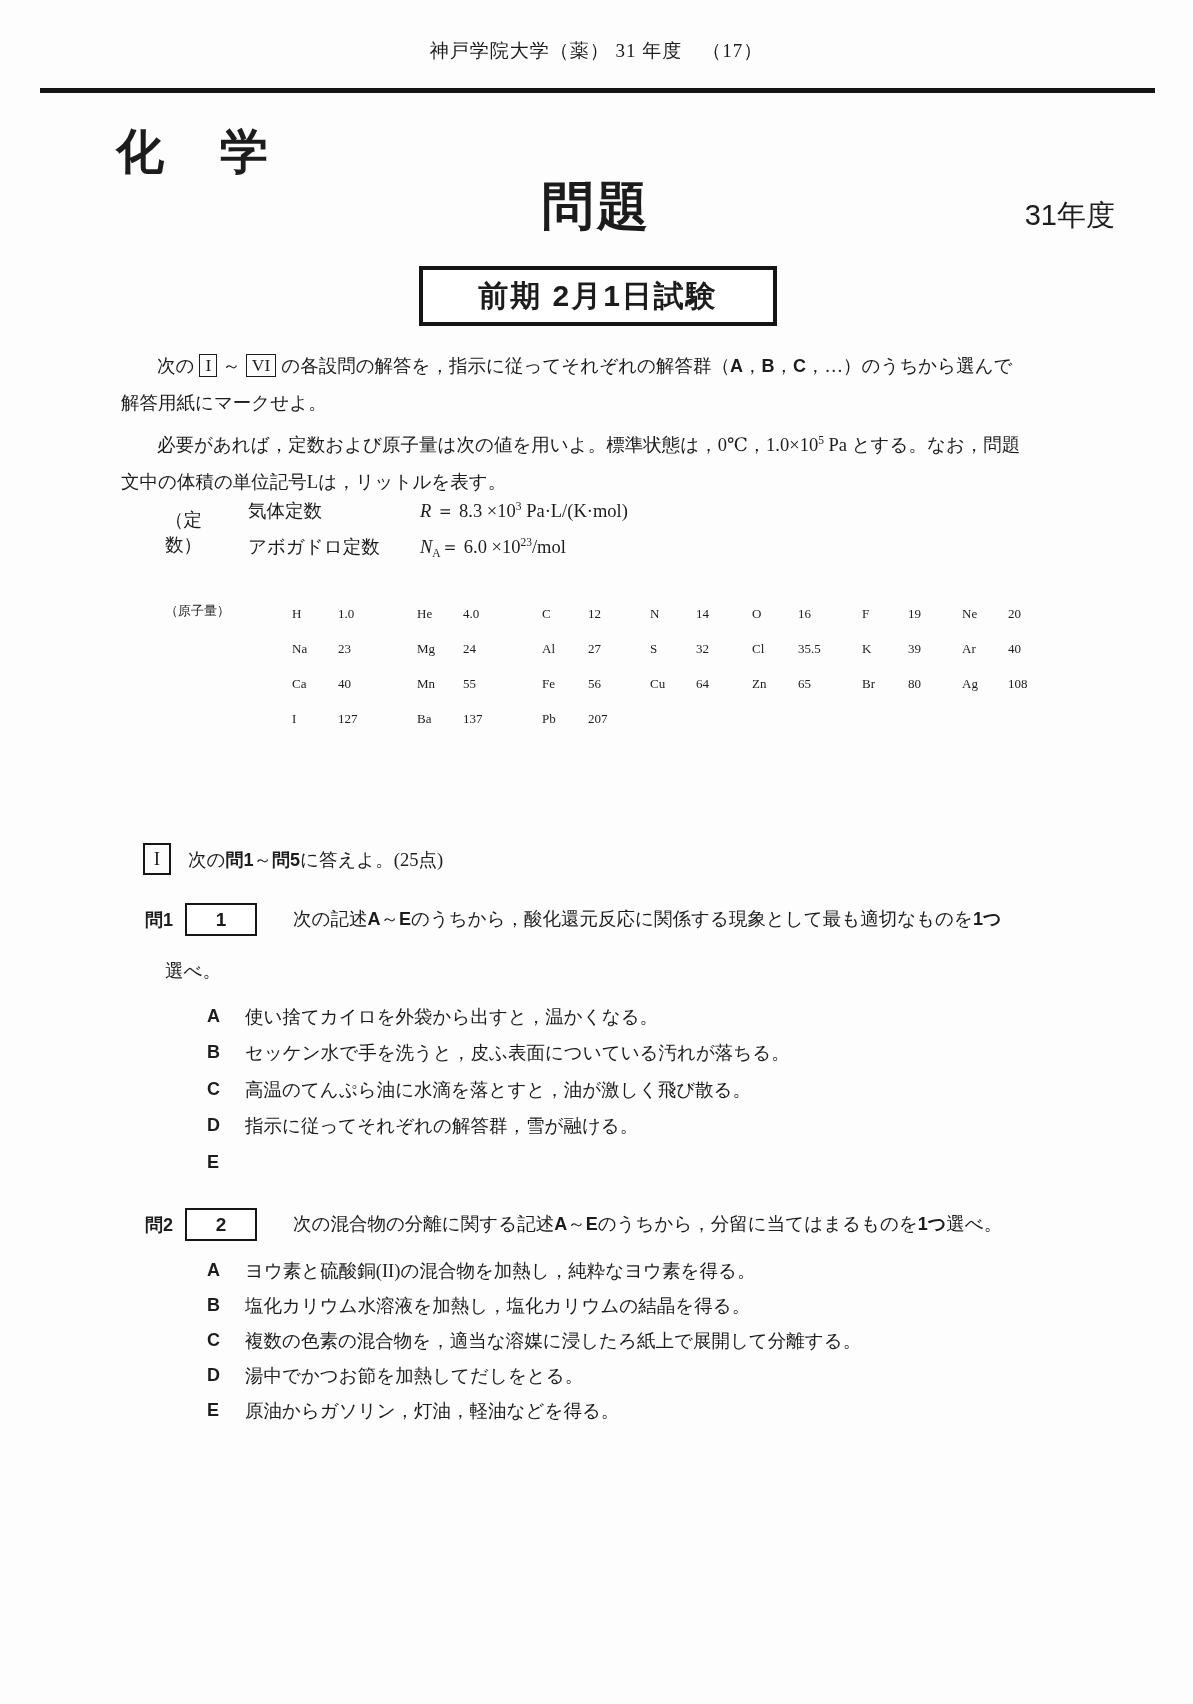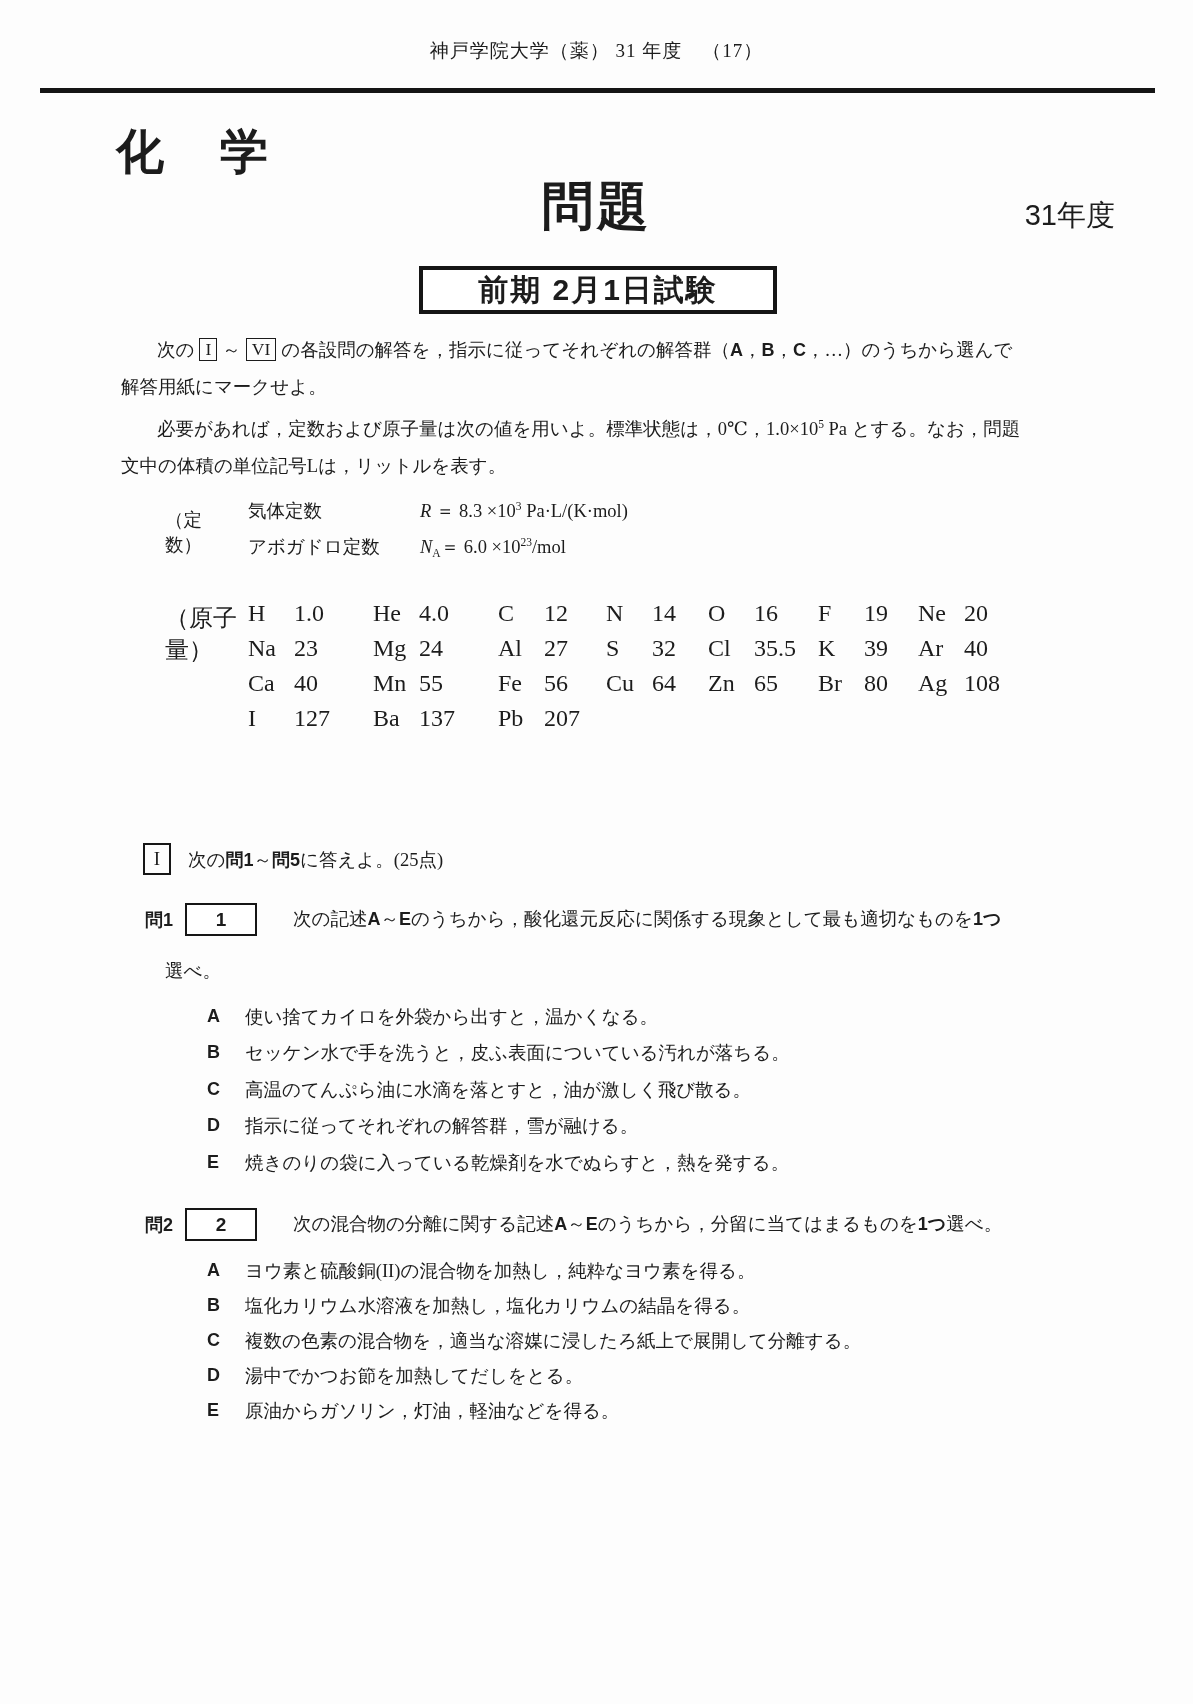--- a/index.html
+++ b/index.html
@@ -14,35 +14,35 @@
   .top-rule{position:absolute;top:88px;left:40px;width:1115px;height:5px;background:#151515;}
 
   .subject{position:absolute;top:120px;left:116px;font-size:48px;font-weight:600;
     font-family:"Liberation Sans","DejaVu Sans",sans-serif;letter-spacing:4px;}
   .main-title{position:absolute;top:172px;left:0;width:100%;text-align:center;
     font-size:52px;font-weight:600;letter-spacing:3px;
     font-family:"Liberation Sans","DejaVu Sans",sans-serif;}
   .year-label{position:absolute;top:196px;right:78px;font-size:29px;font-weight:500;
     font-family:"Liberation Sans","DejaVu Sans",sans-serif;}
   .duration{position:absolute;top:240px;left:0;width:100%;text-align:center;font-size:20px;margin-top:47px;}
-  .exam-box{position:absolute;top:266px;left:419px;width:358px;height:48px;
+  .exam-box{position:absolute;top:266px;left:419px;width:358px;height:60px;
     box-sizing:border-box;border:4px solid #151515;
     display:flex;align-items:center;justify-content:center;
     font-size:30px;font-weight:600;letter-spacing:2px;
     font-family:"Liberation Sans","DejaVu Sans",sans-serif;background:#fff;}
 
-  .intro{position:absolute;top:332px;left:121px;width:985px;font-size:18.5px;line-height:37px;}
+  .intro{position:absolute;top:348px;left:121px;width:985px;font-size:18.5px;line-height:37px;}
   .indent{padding-left:36px;}
 
   .constants{position:absolute;top:492px;left:165px;font-size:18.5px;}
   .const-row{display:flex;height:36px;align-items:center;}
   .const-g{width:83px;margin-top:44px;}
   .const-n{width:172px;}
 
-  .atomic{position:absolute;top:596px;left:165px;font-size:24px;display:flex;}
+  .atomic{position:absolute;top:596px;left:165px;font-size:13px;display:flex;gap:44px;}
   .aw-label{width:83px;padding-top:6px;}
   .aw-row{display:flex;height:35px;align-items:center;}
   .aw-cell{display:flex;}
   .aw-cell:nth-child(1){width:125px;}
   .aw-cell:nth-child(2){width:125px;}
   .aw-cell:nth-child(3){width:108px;}
   .aw-cell:nth-child(4){width:102px;}
   .aw-cell:nth-child(5){width:110px;}
   .aw-cell:nth-child(6){width:100px;}
   .aw-cell:nth-child(7){width:100px;}
@@ -251,21 +251,20 @@
     <div class="choice">
       <span class="choice-letter">C</span>
       <span class="choice-text">高温のてんぷら油に水滴を落とすと，油が激しく飛び散る。</span>
     </div>
     <div class="choice">
       <span class="choice-letter">D</span>
       <span class="choice-text">指示に従ってそれぞれの解答群，雪が融ける。</span>
     </div>
     <div class="choice">
       <span class="choice-letter">E</span>
-      <span class="choice-text">焼きのりの袋に入っている乾燥剤を水でぬらすと，熱を発する。</span>
     </div>
   </div>
 
   <div class="question q2">
     <div class="q-header">
       <span class="q-label">問2</span>
       <span class="q-numbox">2</span>
       <span class="q-heading"><span>次の混合物の分離に関する記述</span><span class="seg-b">A</span><span>～</span><span class="seg-b">E</span><span>のうちから，分留に当てはまるものを</span><span class="seg-b">1つ</span><span>選べ。</span></span>
     </div>
   </div>

